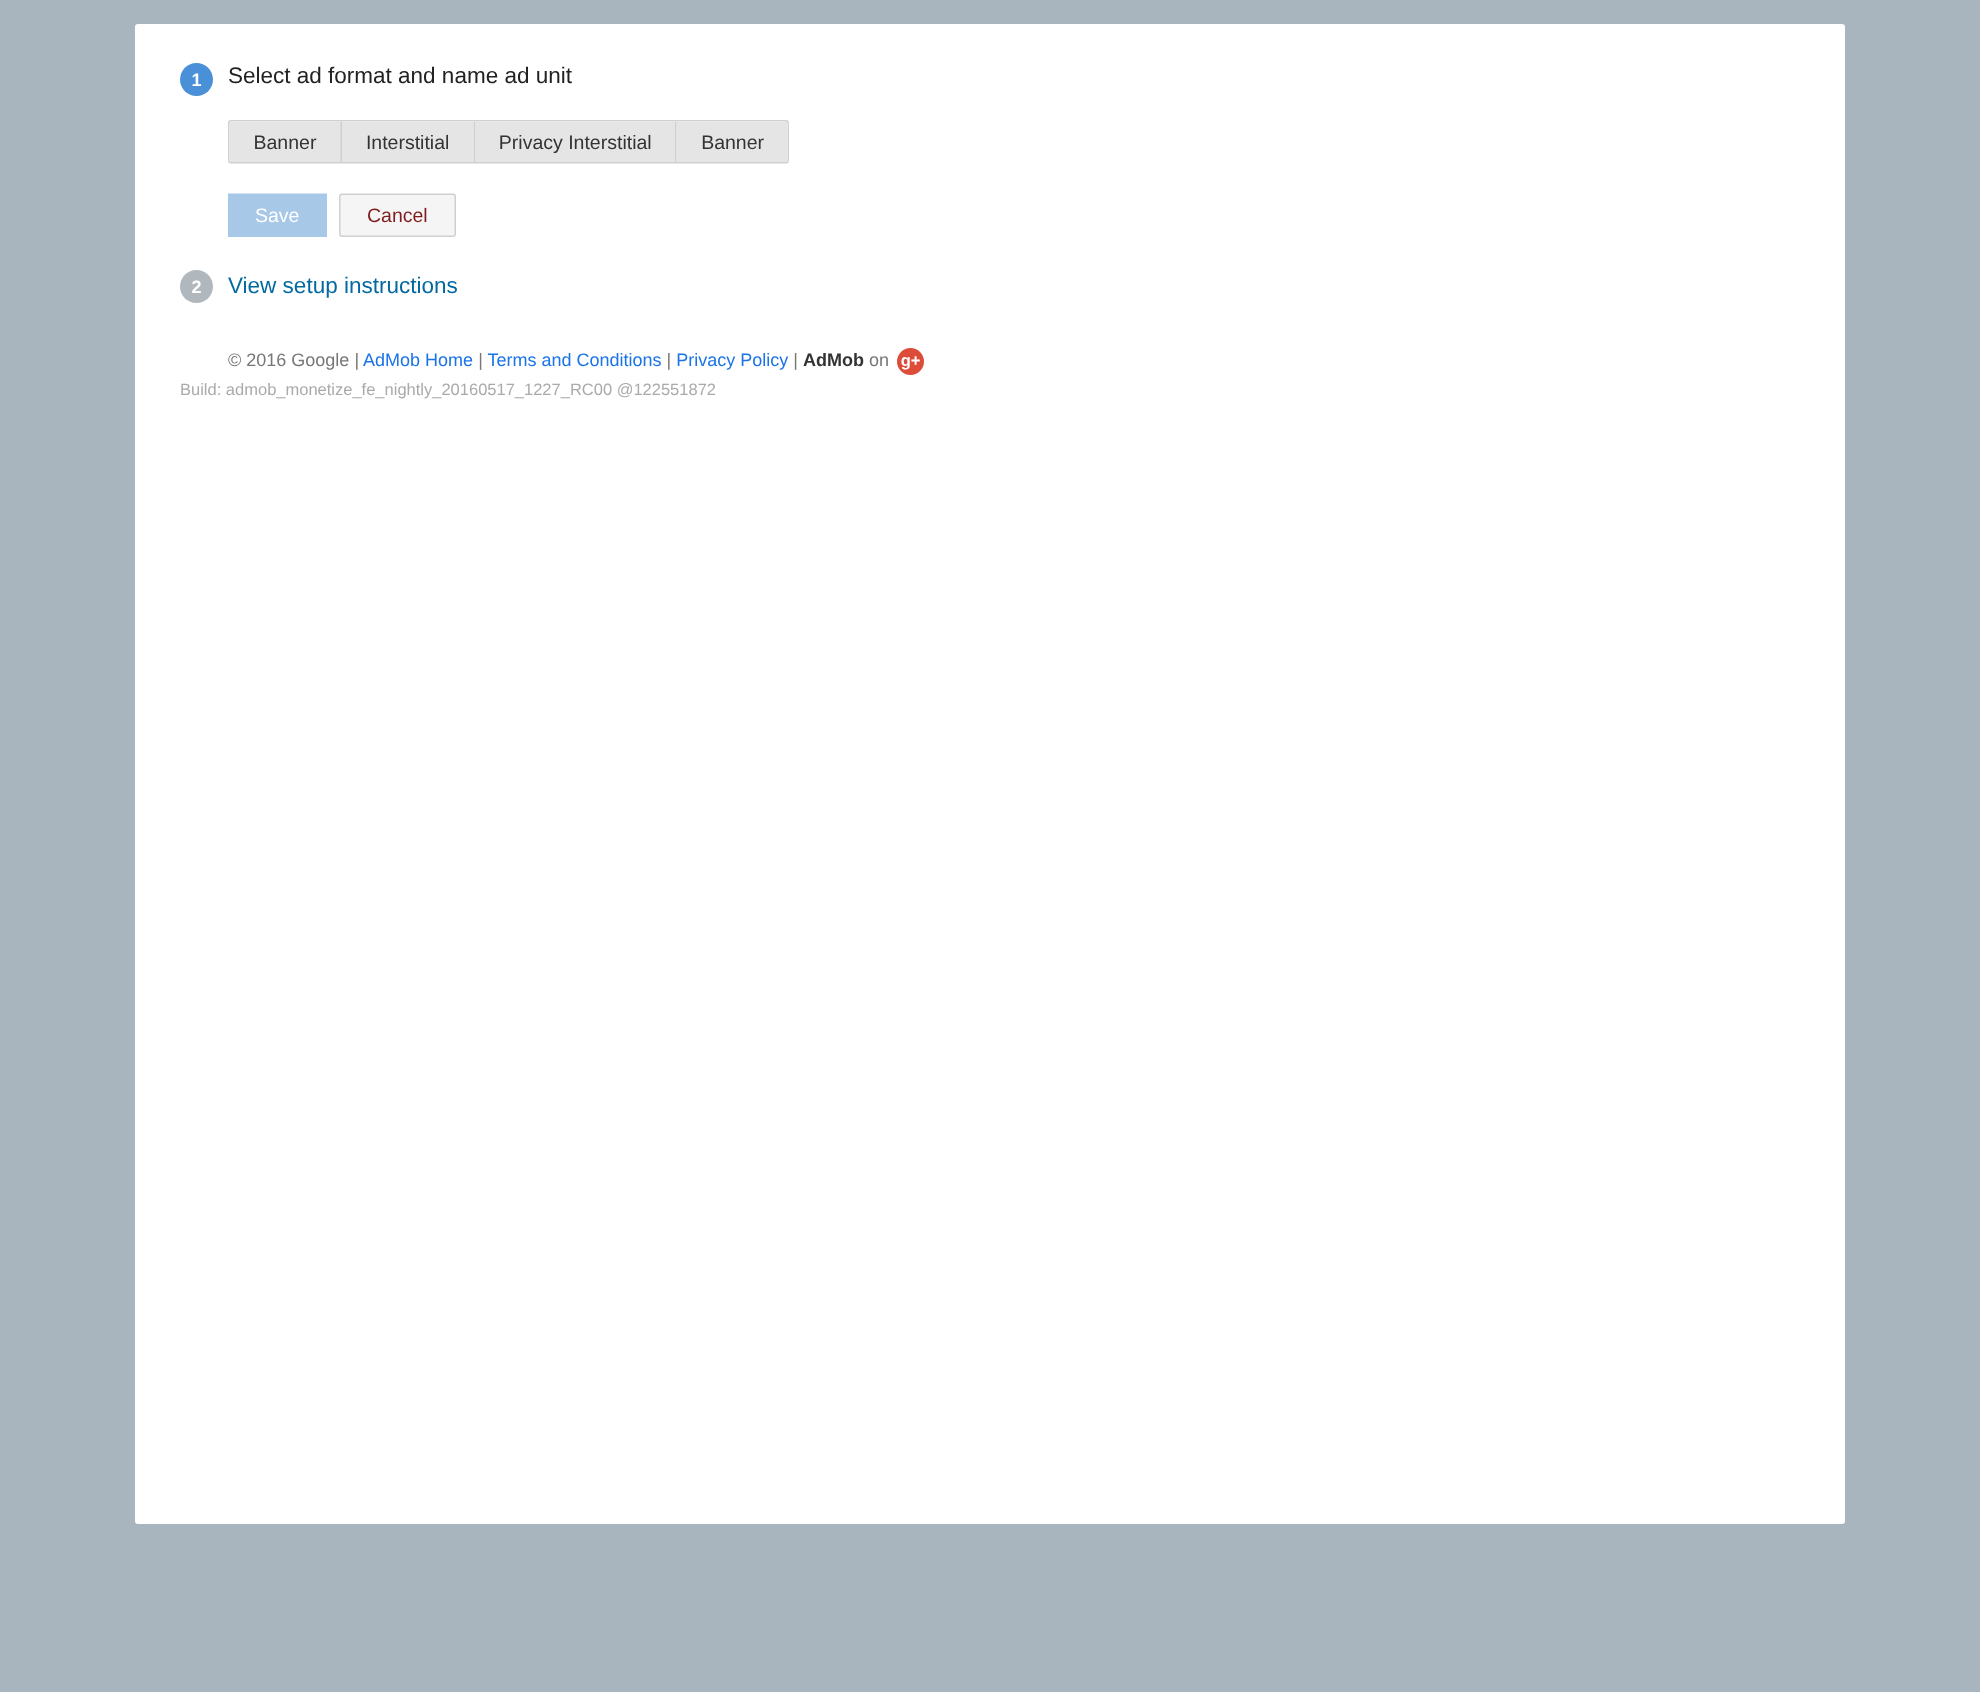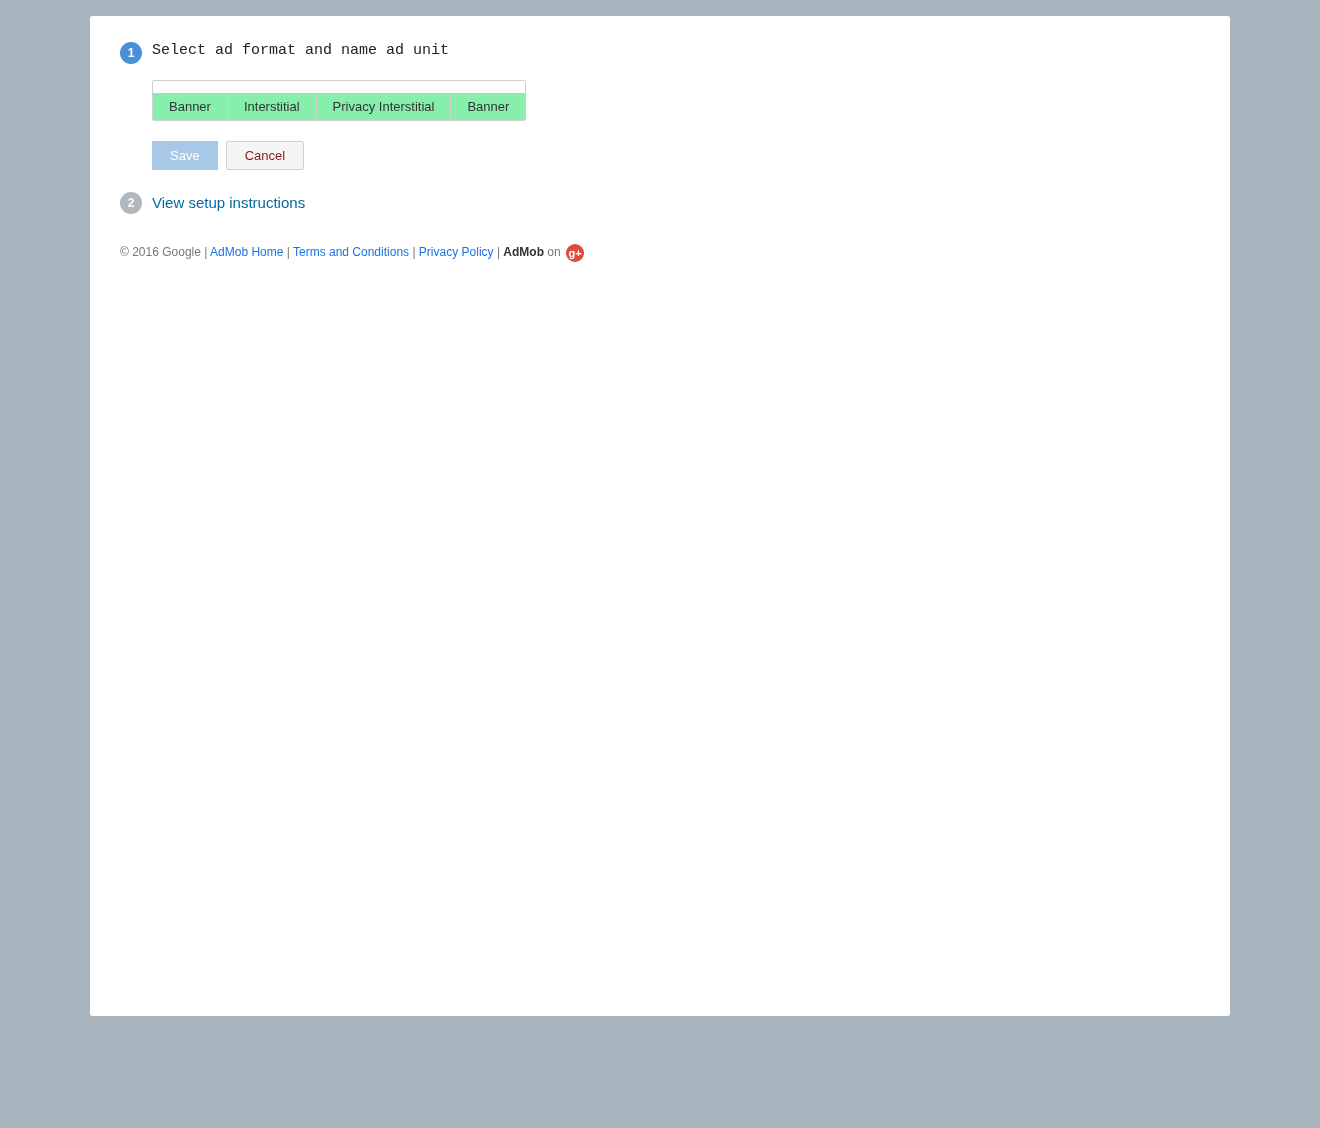--- a/index.html
+++ b/index.html
@@ -40,21 +40,20 @@
       margin-top: 2px;
     }
     .step-badge.inactive {
       background-color: #b0b8be;
     }
     .step-title {
       font-size: 15px;
       color: #222;
       font-weight: normal;
       line-height: 1.4;
-      font-family: Liberation Mono, monospace;
     }
     .step2-title {
       font-size: 15px;
       color: #0369a1;
       line-height: 1.4;
     }
     .ad-format-section {
       margin-left: 32px;
       margin-bottom: 20px;
     }
@@ -62,28 +61,27 @@
       display: flex;
       border: 1px solid #d0d0d0;
       border-radius: 2px;
       overflow: hidden;
       width: fit-content;
       margin-bottom: 20px;
     }
     .tab-btn {
       padding: 6px 16px;
       font-size: 13px;
-      background: #86efac;
+      background: #e5e5e5;
       border: none;
       border-right: 1px solid #d0d0d0;
       cursor: pointer;
       color: #333;
       outline: none;
       white-space: nowrap;
-      margin-top: 12px;
     }
     .tab-btn:last-child {
       border-right: none;
     }
     .action-buttons {
       display: flex;
       gap: 8px;
     }
     .btn-save {
       padding: 6px 18px;
@@ -107,20 +105,21 @@
       margin-top: 30px;
       font-size: 12px;
       color: #777;
     }
     .footer a {
       color: #1a73e8;
       text-decoration: none;
     }
     .footer-line1 {
       margin-bottom: 4px;
+      margin-left: 32px;
     }
     .footer-bold {
       font-weight: bold;
       color: #333;
     }
     .gplus-icon {
       display: inline-flex;
       width: 18px;
       height: 18px;
       border-radius: 50%;
@@ -178,15 +177,16 @@
       <a href="#">AdMob Home</a>
       <span> | </span>
       <a href="#">Terms and Conditions</a>
       <span> | </span>
       <a href="#">Privacy Policy</a>
       <span> | </span>
       <span class="footer-bold">AdMob</span>
       <span> on </span>
       <span class="gplus-icon">g+</span>
     </div>
+    <div class="build-info">Build: admob_monetize_fe_nightly_20160517_1227_RC00 @122551872</div>
   </div>
 
 </div>
 
 </body></html>

